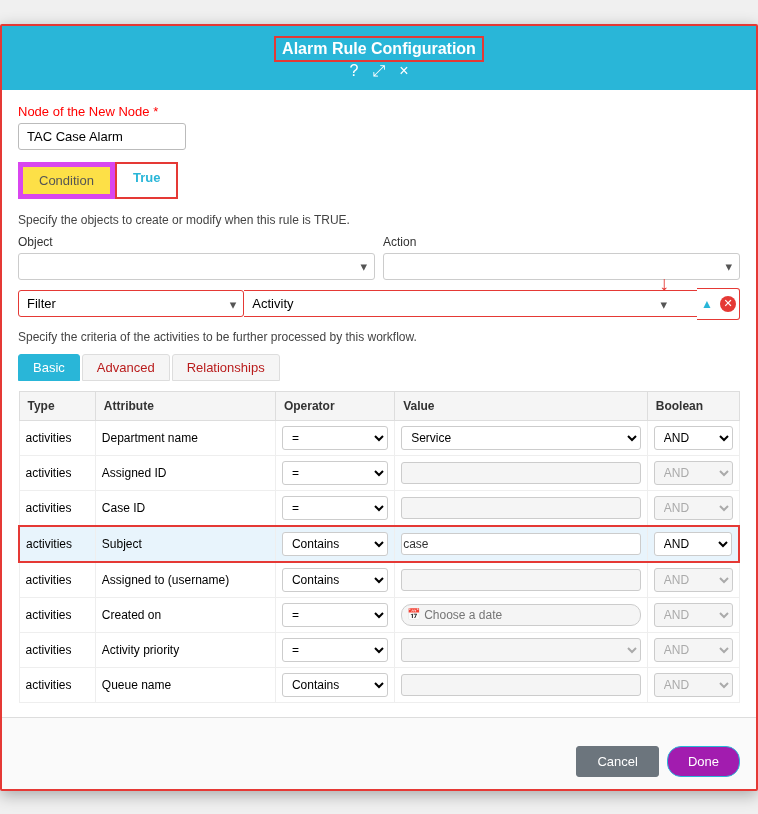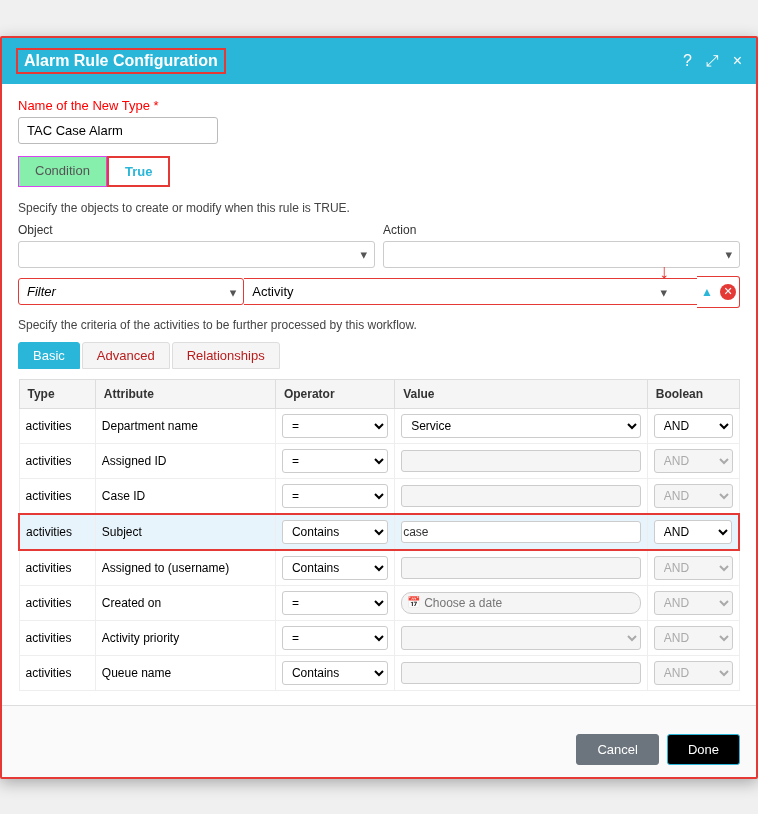--- a/index.html
+++ b/index.html
@@ -1,40 +1,40 @@
 <!DOCTYPE html>
 <html><head>
   <meta charset="utf-8">
   <style>
     * { box-sizing: border-box; margin: 0; padding: 0; font-family: Arial, sans-serif; font-size: 13px; }
     body { background: #f0f0f0; display: flex; justify-content: center; align-items: center; min-height: 100vh; }
     .dialog { width: 758px; background: #fff; border: 2px solid #e53935; border-radius: 2px; box-shadow: 0 4px 16px rgba(0,0,0,0.3); }
-    .dialog-header { background: #29b6d8; padding: 10px 14px; display: flex; align-items: center; justify-content: space-between; }
+    .dialog-header { background: #29b6d8; padding: 10px 14px; display: flex; align-items: center; justify-content: space-between; flex-direction: column; }
     .dialog-title { color: #fff; font-size: 16px; font-weight: bold; border: 2px solid #e53935; padding: 2px 6px; }
     .header-icons { display: flex; gap: 14px; align-items: center; }
     .header-icon { color: #fff; font-size: 16px; cursor: pointer; }
     .dialog-body { padding: 14px 16px; }
     .field-label { font-size: 12px; color: #333; margin-bottom: 4px; }
     .field-label span { color: red; }
-    .text-input { width: 200px; border: 1px solid #bbb; border-radius: 3px; padding: 5px 8px; font-size: 13px; }
+    .text-input { width: 168px; border: 1px solid #bbb; border-radius: 3px; padding: 5px 8px; font-size: 13px; }
     .tabs-row { display: flex; margin: 12px 0 0 0; border-bottom: none; }
-    .tab { padding: 6px 16px; border: 1px solid #d946ef; background: #86efac; cursor: pointer; font-size: 13px; color: #555; }
+    .tab { padding: 6px 16px; border: 5px solid #d946ef; background: #fde047; cursor: pointer; font-size: 13px; color: #555; }
     .tab.active { background: #fff; border-bottom: 2px solid #29b6d8; color: #29b6d8; font-weight: bold; border: 2px solid #e53935; }
     .section-text { font-size: 12px; color: #444; margin: 14px 0 8px 0; }
     .action-object-row { display: flex; gap: 0; margin-bottom: 8px; }
     .ao-label { font-size: 12px; color: #333; margin-bottom: 4px; }
     .ao-col { flex: 1; }
     .ao-col:first-child { margin-right: 8px; }
     .select-box { width: 100%; border: 1px solid #ccc; border-radius: 3px; padding: 5px 8px; background: #fff; font-size: 13px; appearance: none; -webkit-appearance: none; }
     .select-wrapper { position: relative; }
     .select-wrapper::after { content: '▾'; position: absolute; right: 8px; top: 50%; transform: translateY(-50%); pointer-events: none; color: #555; }
     .filter-row { display: flex; align-items: center; margin-bottom: 10px; gap: 0; }
     .filter-select-wrapper { position: relative; flex: 1; }
     .filter-select-wrapper::after { content: '▾'; position: absolute; right: 8px; top: 50%; transform: translateY(-50%); pointer-events: none; color: #555; }
-    .filter-select { width: 100%; border: 1px solid #e53935; border-radius: 3px; padding: 5px 8px; background: #fff; font-size: 13px; appearance: none; font-style: italic; -webkit-appearance: none; }
+    .filter-select { width: 100%; border: 1px solid #e53935; border-radius: 3px; padding: 5px 8px; background: #fff; font-size: 13px; appearance: none; -webkit-appearance: none; }
     .activity-select-wrapper { position: relative; flex: 2; margin-left: 0; }
     .activity-select-wrapper::after { content: '▾'; position: absolute; right: 30px; top: 50%; transform: translateY(-50%); pointer-events: none; color: #555; }
     .activity-select { width: 100%; border: 1px solid #e53935; border-top: 1px solid #e53935; border-bottom: 1px solid #e53935; border-left: none; border-right: none; padding: 5px 8px; background: #fff; font-size: 13px; appearance: none; -webkit-appearance: none; border-radius: 0; }
     .filter-actions { display: flex; align-items: center; border: 1px solid #e53935; border-left: none; border-radius: 0 3px 3px 0; }
     .filter-btn { width: 20px; height: 30px; display: flex; align-items: center; justify-content: center; cursor: pointer; font-size: 12px; border: none; background: transparent; }
     .btn-up { color: #29b6d8; }
     .btn-close { color: #e53935; background: #e53935; color: #fff; border-radius: 50%; width: 16px; height: 16px; font-size: 11px; display: flex; align-items: center; justify-content: center; margin: 0 3px; cursor: pointer; }
     .criteria-text { font-size: 12px; color: #444; margin-bottom: 10px; }
     .sub-tabs { display: flex; gap: 2px; margin-bottom: 10px; }
     .sub-tab { padding: 5px 14px; border: 1px solid #ddd; background: #f5f5f5; cursor: pointer; font-size: 13px; color: #b91c1c; border-radius: 3px 3px 0 0; }
@@ -50,42 +50,42 @@
     .cell-input { width: 100%; border: 1px solid #ccc; border-radius: 3px; padding: 3px 1px; font-size: 12px; }
     .cell-input-value { background: #fff; color: #333; }
     .date-input-wrapper { position: relative; display: flex; align-items: center; }
     .date-icon { position: absolute; left: 6px; color: #888; font-size: 11px; }
     .date-input { padding-left: 22px; width: 100%; border: 1px solid #ccc; border-radius: 10px; padding: 3px 5px 3px 22px; font-size: 12px; color: #aaa; background: #fff; }
     .disabled-select { background: #f5f5f5; color: #aaa; }
     .disabled-input { background: #f5f5f5; }
     .dialog-footer { display: flex; justify-content: flex-end; gap: 8px; padding: 12px 16px; border-top: 1px solid #ddd; background: #fafafa; }
     .btn { padding: 7px 20px; border-radius: 3px; font-size: 13px; cursor: pointer; border: 1px solid; margin-top: 16px; }
     .btn-cancel { background: #6c757d; color: #fff; border-color: #6c757d; }
-    .btn-done { background: #000000; color: #fff; border-color: #29b6d8; }
+    .btn-done { background: #a21caf; color: #fff; border-color: #29b6d8; border-radius: 14px; }
     .arrow-indicator { position: relative; }
     .red-arrow { position: absolute; top: -18px; right: 28px; color: #e53935; font-size: 20px; font-weight: bold; transform: rotate(0deg); }
   </style>
 </head>
 <body>
 
 <div class="dialog">
 
   <div class="dialog-header">
     <span class="dialog-title">Alarm Rule Configuration</span>
     <div class="header-icons">
       <span class="header-icon">?</span>
       <span class="header-icon">⤢</span>
       <span class="header-icon">×</span>
     </div>
   </div>
 
   <div class="dialog-body">
     
     <div class="field-label">
-      <span>Name of the New Type</span><span style="color:red"> *</span>
+      <span>Node of the New Node</span><span style="color:red"> *</span>
     </div>
     <input class="text-input" type="text" value="TAC Case Alarm" style="">
 
     
     <div class="tabs-row">
       <div class="tab">Condition</div>
       <div class="tab active">True</div>
     </div>
 
     

